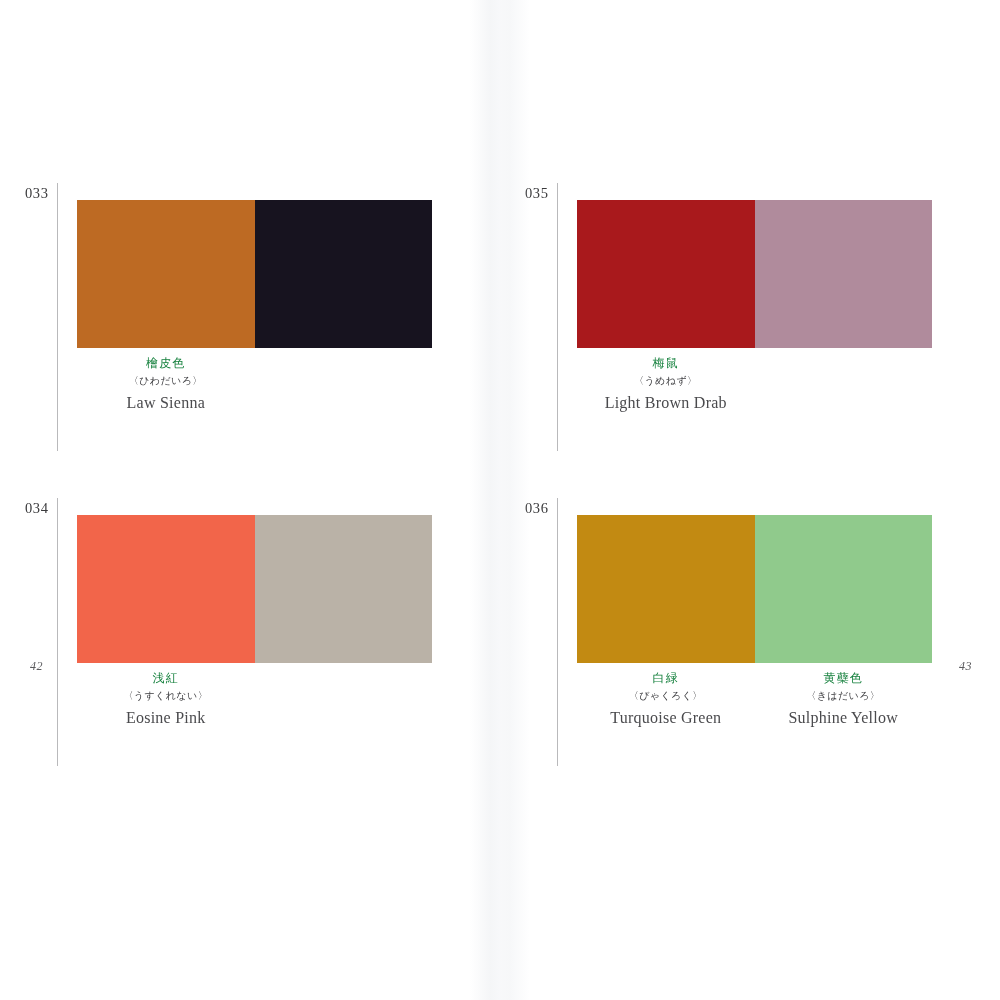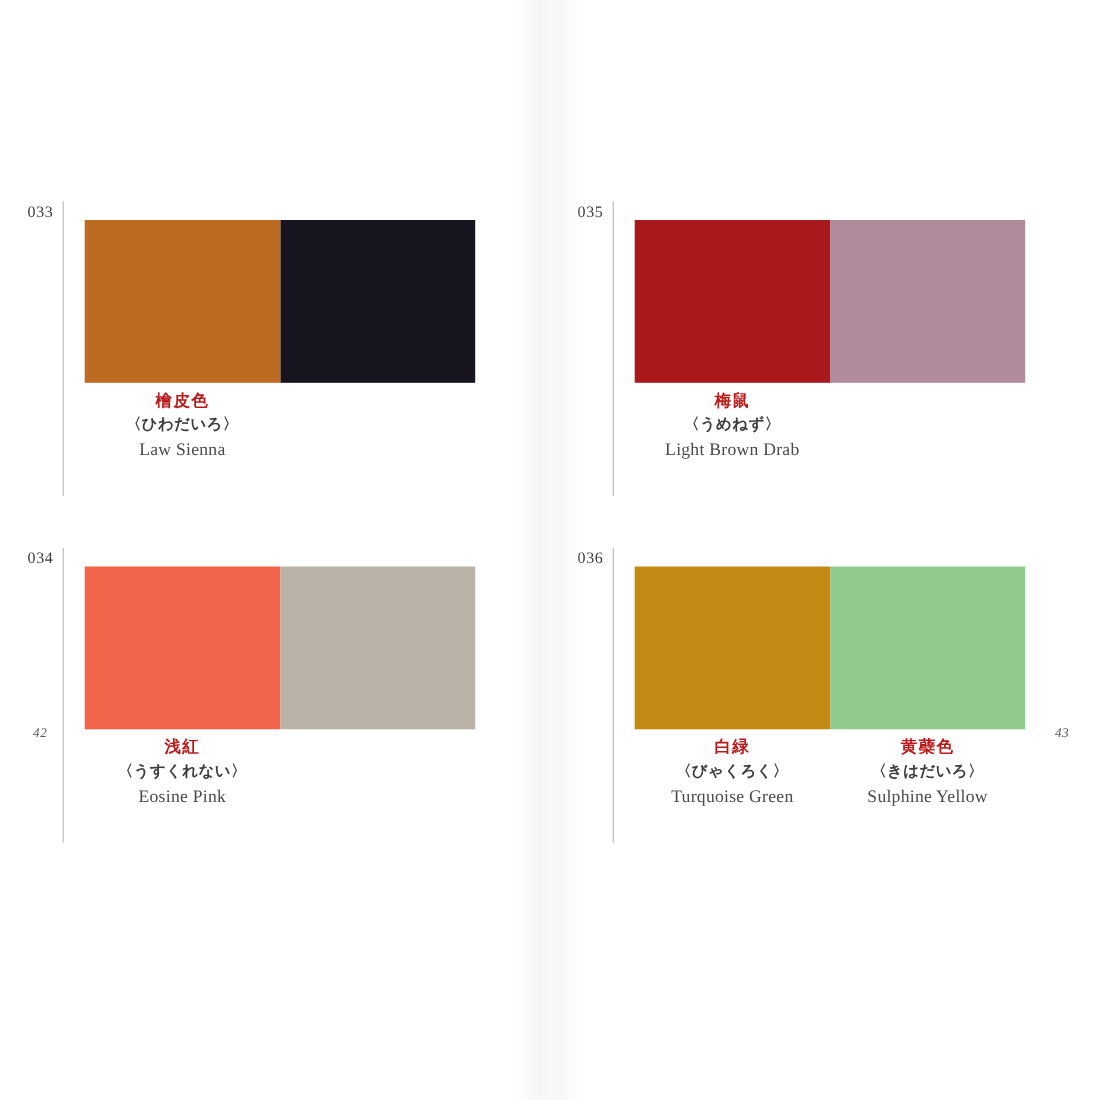--- a/index.html
+++ b/index.html
@@ -95,31 +95,31 @@
     width: 355px;
     display: flex;
   }
   .caption {
     width: 50%;
     text-align: center;
     line-height: 1;
   }
   .cap-kanji {
     font-family: "DejaVu Sans", sans-serif;
-    font-size: 15px;
-    font-weight: 700;
-    color: #b91c1c;
+    font-size: 12px;
+    font-weight: 400;
+    color: #15803d;
     letter-spacing: 1.2px;
     white-space: nowrap;
   }
   .cap-kana {
     margin-top: 7px;
     font-family: "DejaVu Sans", sans-serif;
-    font-size: 14px;
-    font-weight: 700;
+    font-size: 10px;
+    font-weight: 400;
     color: #3d3d40;
     letter-spacing: 0.4px;
     white-space: nowrap;
   }
   .cap-en {
     margin-top: 9px;
     font-family: Liberation Serif, serif;
     font-size: 16px;
     color: #4a4a4d;
     letter-spacing: 0.25px;

